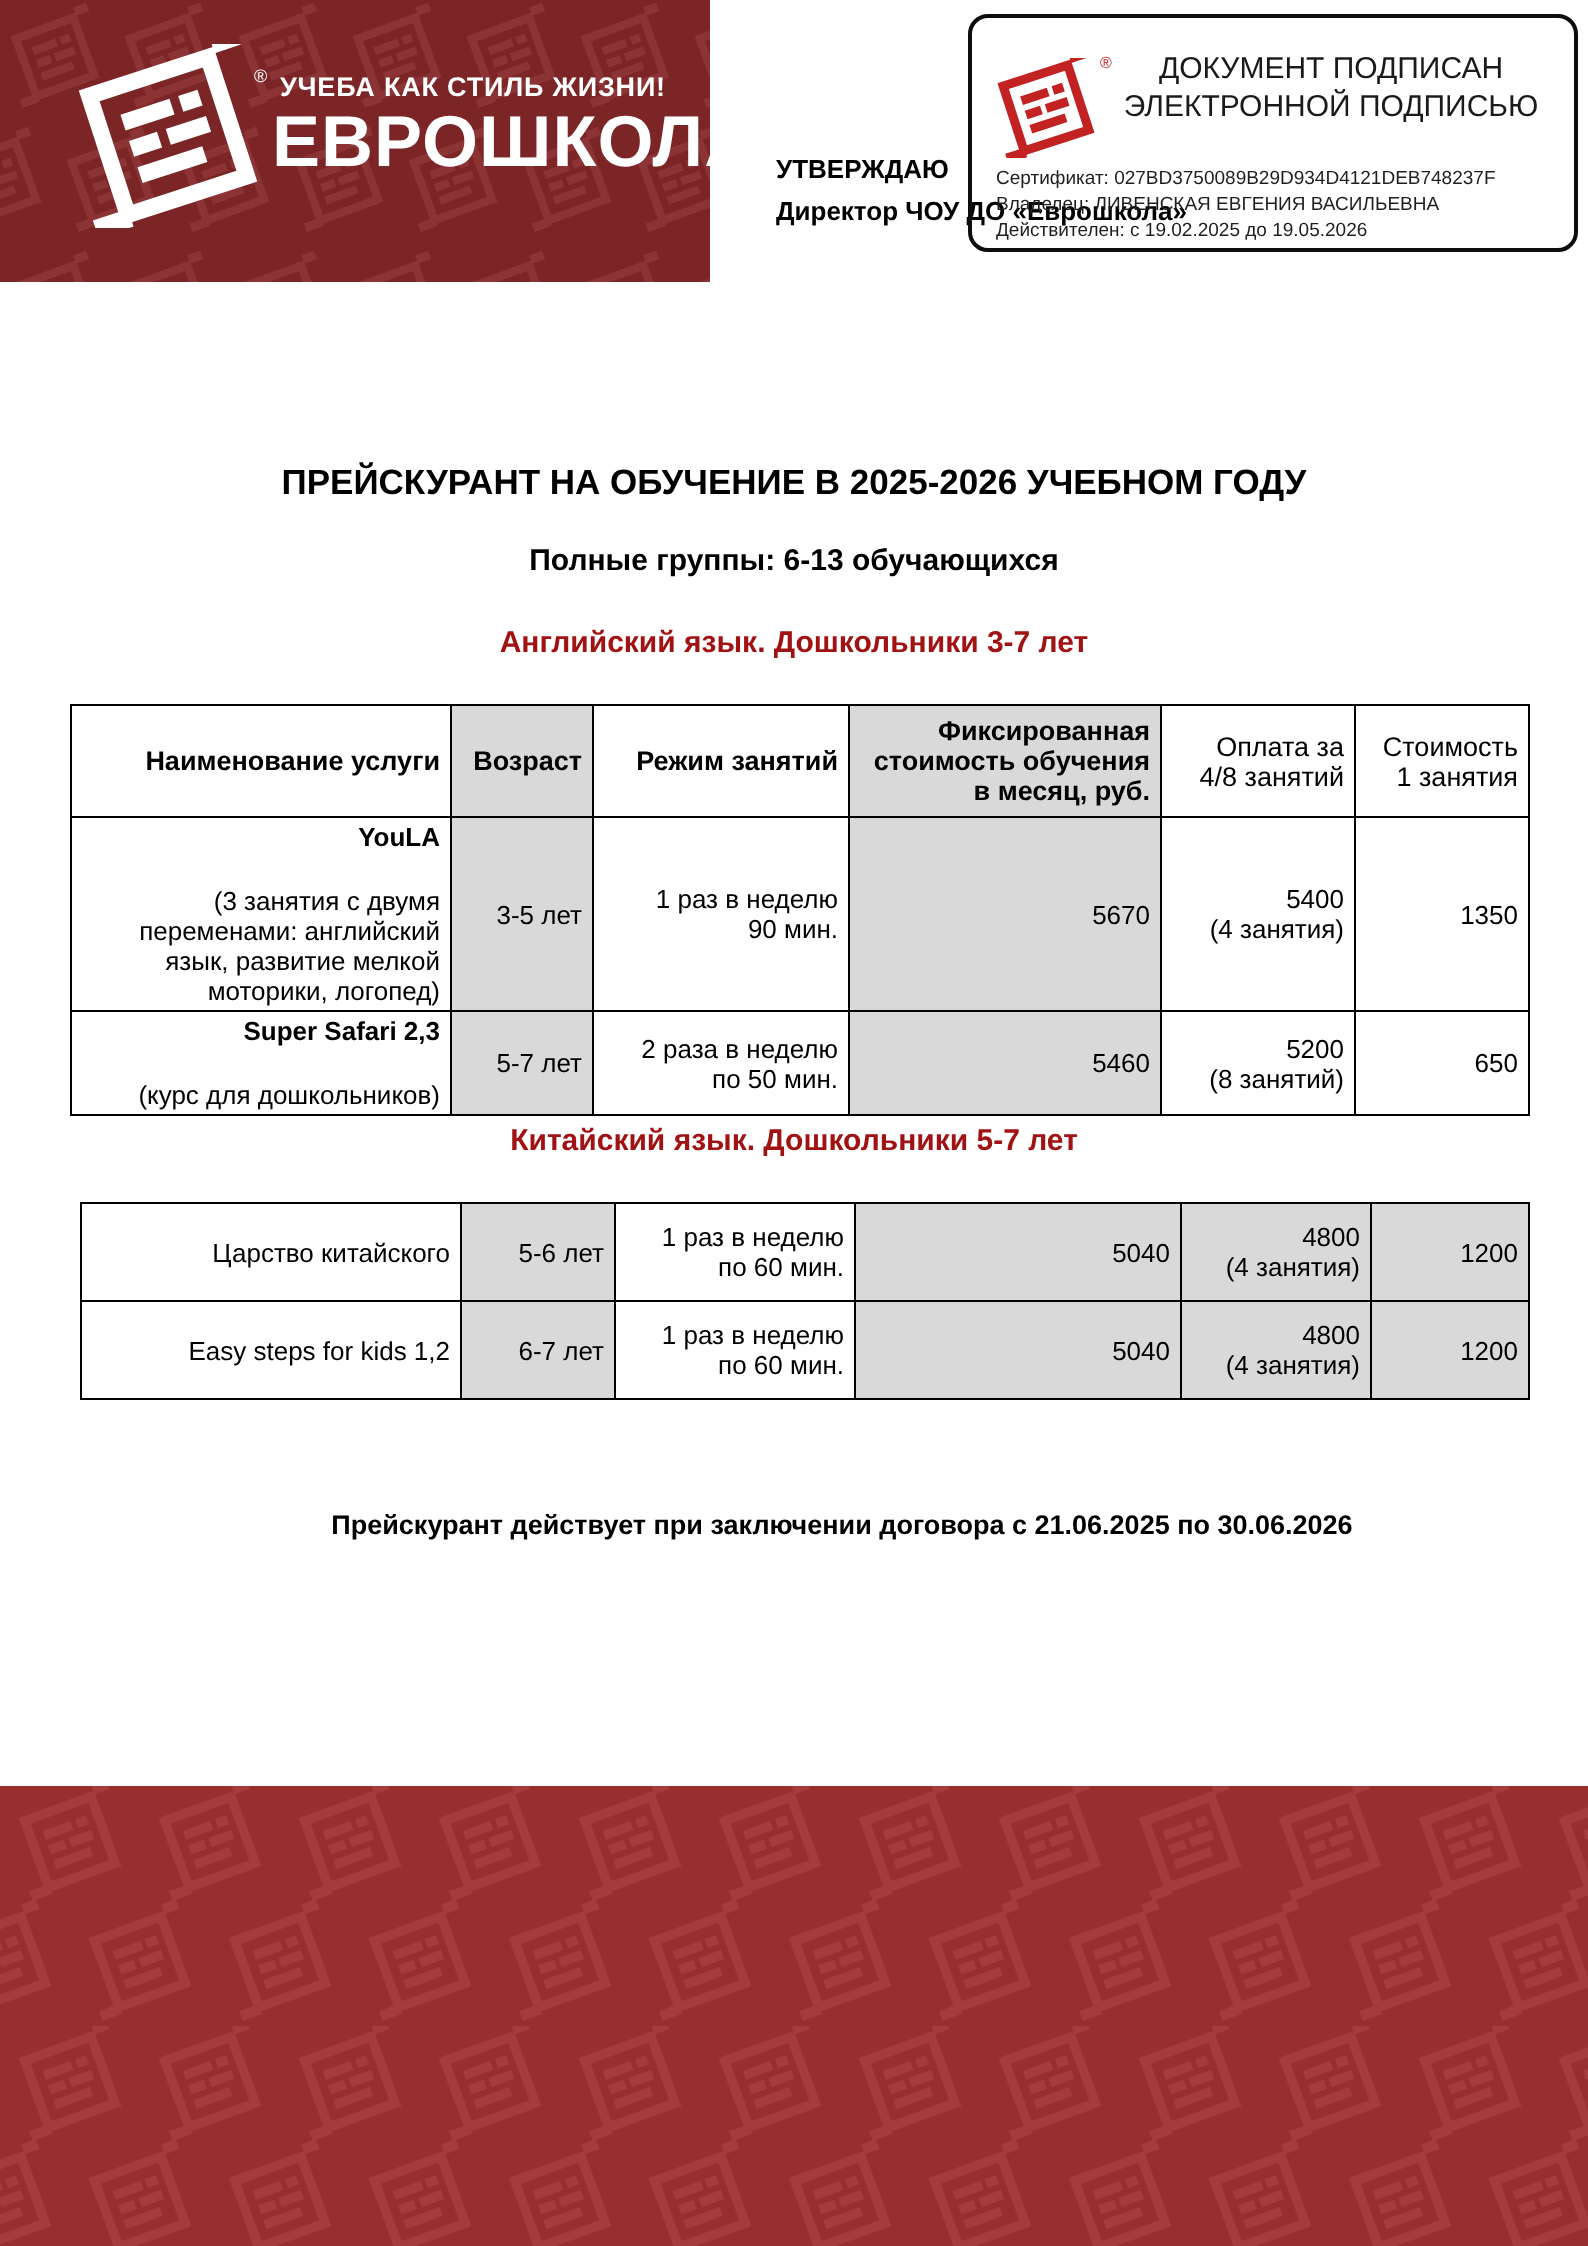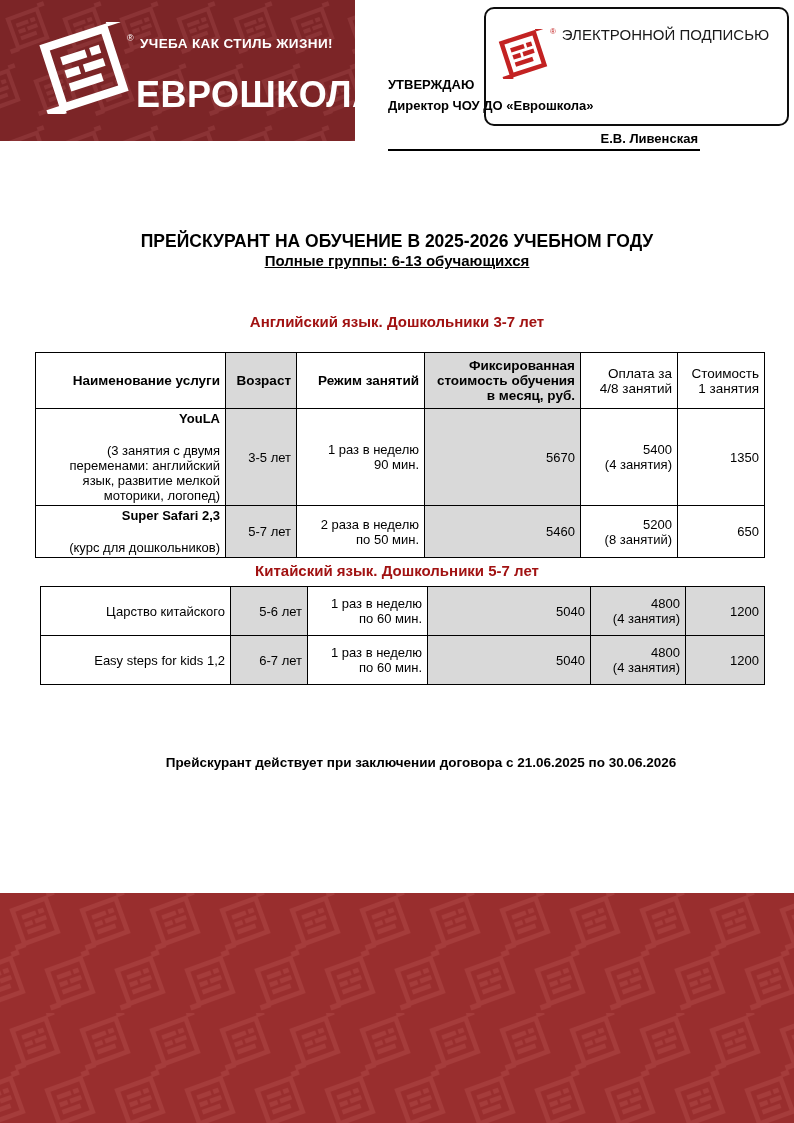--- a/index.html
+++ b/index.html
@@ -12,57 +12,57 @@
   .abs{position:absolute;}
 
   
   .header-band{left:0;top:0;width:355px;height:141px;background:#7c2527;}
   .header-band svg.pat{position:absolute;left:0;top:0;}
   .logo-icon{position:absolute;left:38px;top:22px;}
   .reg-mark{position:absolute;left:127px;top:33px;color:#fff;font-size:9px;}
   .tagline{position:absolute;left:140px;top:36px;color:#fff;font-weight:bold;
            font-size:13.5px;letter-spacing:.4px;white-space:nowrap;}
   .brand{position:absolute;left:136px;top:50px;color:#fff;font-weight:800;
-         font-size:36px;letter-spacing:.5px;white-space:nowrap;margin-top:24px;}
+         font-size:36px;letter-spacing:.5px;white-space:nowrap;}
 
   
   .approval{left:388px;top:74px;width:312px;z-index:1;font-weight:bold;font-size:13px;line-height:21px;}
   .sig-row{position:relative;height:33px;border-bottom:2px solid #000;}
   .sig-name{position:absolute;right:2px;bottom:0px;white-space:nowrap;}
   .date-line{margin-top:5px;}
 
   
   .stamp{left:484px;top:7px;width:301px;height:115px;border:2.5px solid #0d0d0d;
          border-radius:10px;z-index:2;background:transparent;}
   .stamp-icon{position:absolute;left:12px;top:20px;}
   .stamp-reg{position:absolute;left:64px;top:18px;font-size:8px;color:#c32222;}
   .stamp-title{position:absolute;left:62px;right:4px;top:16px;text-align:center;
                font-size:15px;line-height:19px;color:#1a1a1a;}
   .stamp-details{position:absolute;left:12px;top:74px;font-size:9.5px;line-height:13px;color:#1f1f1f;white-space:nowrap;}
 
   
   .doc-title{left:0;top:231px;width:100%;text-align:center;font-weight:bold;font-size:17.5px;}
-  .doc-subtitle{left:0;top:252px;width:100%;text-align:center;font-weight:bold;font-size:15px;text-decoration:underline;}
+  .doc-subtitle{left:0;top:272px;width:100%;text-align:center;font-weight:bold;font-size:15px;}
   .section-heading{left:0;width:100%;text-align:center;font-weight:bold;font-size:15px;color:#a11212;}
   .sec1{top:313px;}
   .sec2{top:562px;}
 
   
   table.price{border-collapse:collapse;table-layout:fixed;background:#fff;}
   table.price td,table.price th{
     border:1.5px solid #000;text-align:right;vertical-align:middle;
     font-size:13px;padding:2px 5px;font-weight:normal;
   }
   table.price th{font-weight:bold;font-size:13.5px;}
   table.price th.n{font-weight:normal;}
   .gray{background:#d9d9d9;}
   .b{font-weight:bold;}
   .ws{white-space:pre-line;}
   .t1{left:35px;top:352px;width:729px;}
-  .t2{left:40px;top:586px;width:724px;padding-left:11px;}
+  .t2{left:40px;top:601px;width:724px;padding-left:11px;}
   .t1 thead tr{height:56px;}
   .t1 tr.r1{height:96px;}
   .t1 tr.r2{height:48px;}
   .t2 tr{height:49px;}
   .nm{font-weight:bold;}
   .nt{font-weight:normal;margin-top:17px;}
 
   
   .note{left:0;top:755px;width:100%;text-align:center;font-weight:bold;font-size:13.5px;margin-left:24px;}
 
@@ -111,34 +111,37 @@
       </g>
   </svg>
   <span class="reg-mark">®</span>
   <div class="tagline">УЧЕБА КАК СТИЛЬ ЖИЗНИ!</div>
   <div class="brand">ЕВРОШКОЛА</div>
 </div>
 
 <div class="abs approval">
   <div>УТВЕРЖДАЮ</div>
   <div>Директор ЧОУ ДО «Еврошкола»</div>
-  <div class="sig-row">
-    <span class="sig-name">Е.В. Ливенская</span>
-  </div>
 </div>
 
 <div class="abs stamp">
   <svg class="stamp-icon" width="50" height="50" viewBox="0 0 100 100">
     <g transform="rotate(-18 50 50)">
         <use href="#glyph" color="#c32222"></use>
       </g>
   </svg>
   <span class="stamp-reg">®</span>
   <div class="stamp-title">
+    <div>ДОКУМЕНТ ПОДПИСАН</div>
     <div>ЭЛЕКТРОННОЙ ПОДПИСЬЮ</div>
+  </div>
+  <div class="stamp-details">
+    <div>Сертификат: 027BD3750089B29D934D4121DEB748237F</div>
+    <div>Владелец: ЛИВЕНСКАЯ ЕВГЕНИЯ ВАСИЛЬЕВНА</div>
+    <div>Действителен: с 19.02.2025 до 19.05.2026</div>
   </div>
 </div>
 
 <div class="abs doc-title">ПРЕЙСКУРАНТ НА ОБУЧЕНИЕ В 2025-2026 УЧЕБНОМ ГОДУ</div>
 <div class="abs doc-subtitle">Полные группы: 6-13 обучающихся</div>
 
 <div class="abs section-heading sec1">Английский язык. Дошкольники 3-7 лет</div>
 
 <table class="abs price t1">
   <colgroup>

